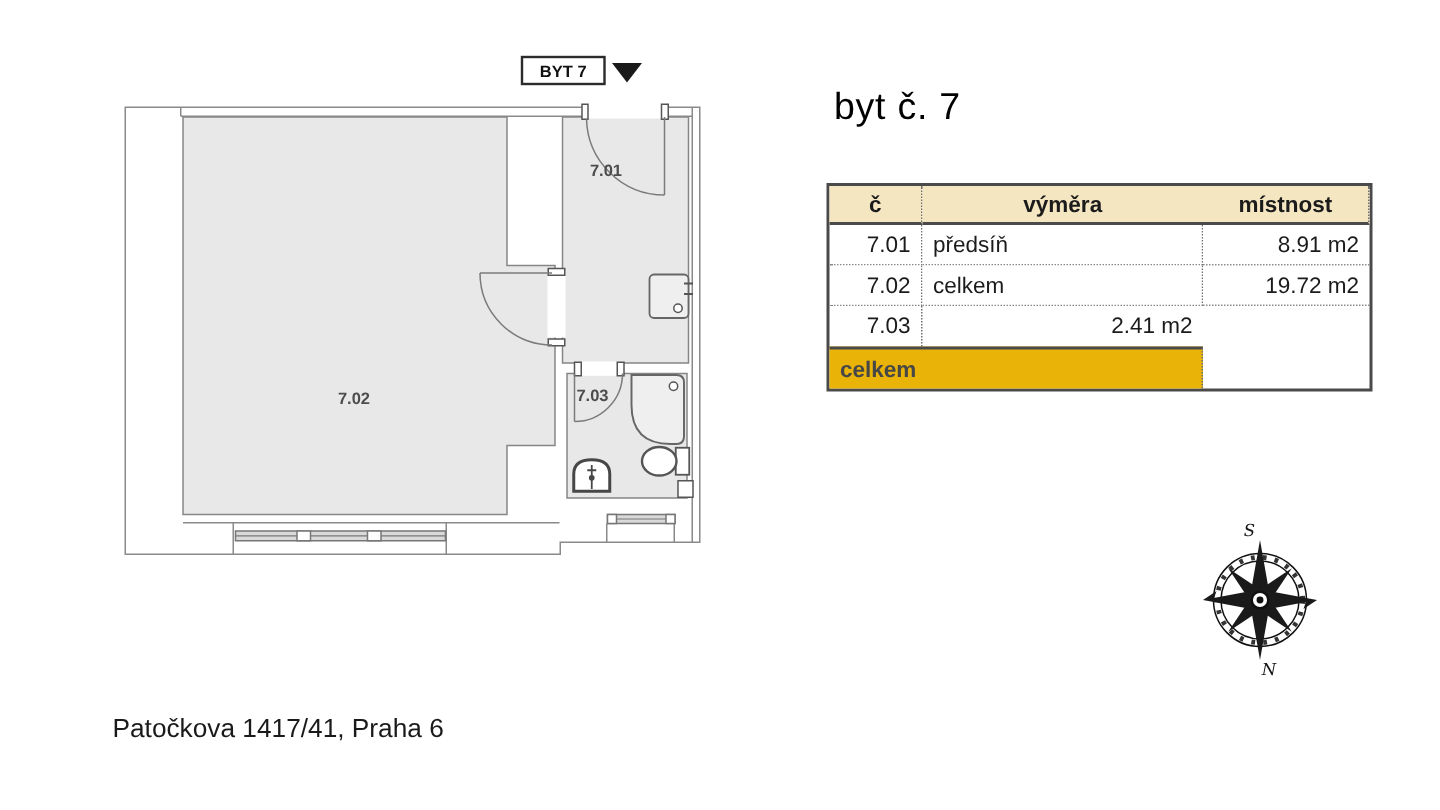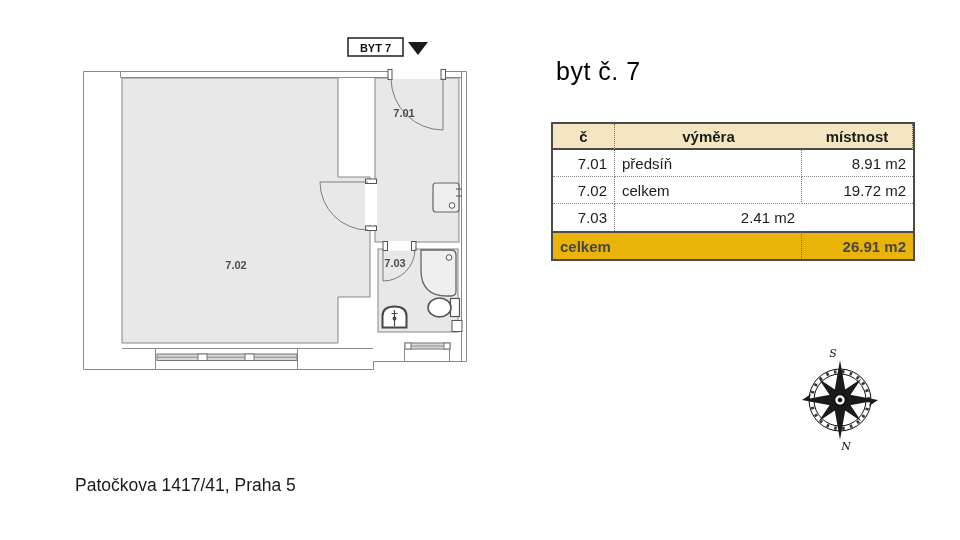--- a/index.html
+++ b/index.html
@@ -147,21 +147,20 @@
       <div class="cell c1 num">7.02</div>
       <div class="cell c2">celkem</div>
       <div class="cell area">19.72 m2</div>
     </div>
     <div class="trow drow">
       <div class="cell c1 num">7.03</div>
       <div class="cell area">2.41 m2</div>
     </div>
     <div class="trow totrow">
       <div class="cell tot-label">celkem</div>
-      <div class="cell area">26.91 m2</div>
     </div>
   </div>
 
   <svg id="compass" width="84" height="112" viewBox="0 0 84 112">
     <g transform="translate(42,56)">
       <circle r="31" fill="none" stroke="#111" stroke-width="1"></circle>
       <circle r="26" fill="none" stroke="#111" stroke-width="1"></circle>
       <circle r="28.5" fill="none" stroke="#111" stroke-width="3.2" stroke-dasharray="2.5,5.5" opacity="0.85"></circle>
 
       <path d="M21.2,-21.2 L7,0 L21.2,21.2 L0,7 L-21.2,21.2 L-7,0 L-21.2,-21.2 L0,-7 Z" fill="#1a1a1a"></path>
@@ -169,15 +168,15 @@
       <path d="M0,-40 L6,-6 L38,0 L6,6 L0,40 L-6,6 L-38,0 L-6,-6 Z" fill="#1a1a1a"></path>
 
       <path d="M-38,0 L-29,-6 L-31,0 Z M38,0 L29,6 L31,0 Z" fill="#1a1a1a"></path>
       <circle r="5.5" fill="#fff" stroke="#111" stroke-width="1.6"></circle>
       <circle r="2.3" fill="#111"></circle>
       <text class="compass-letter" x="-7" y="-43" text-anchor="middle">S</text>
       <text class="compass-letter" x="6" y="50" text-anchor="middle">N</text>
     </g>
   </svg>
 
-  <div id="address">Patočkova 1417/41, Praha 5</div>
+  <div id="address">Patočkova 1417/41, Praha 6</div>
 
 </div>
 
 </body></html>

